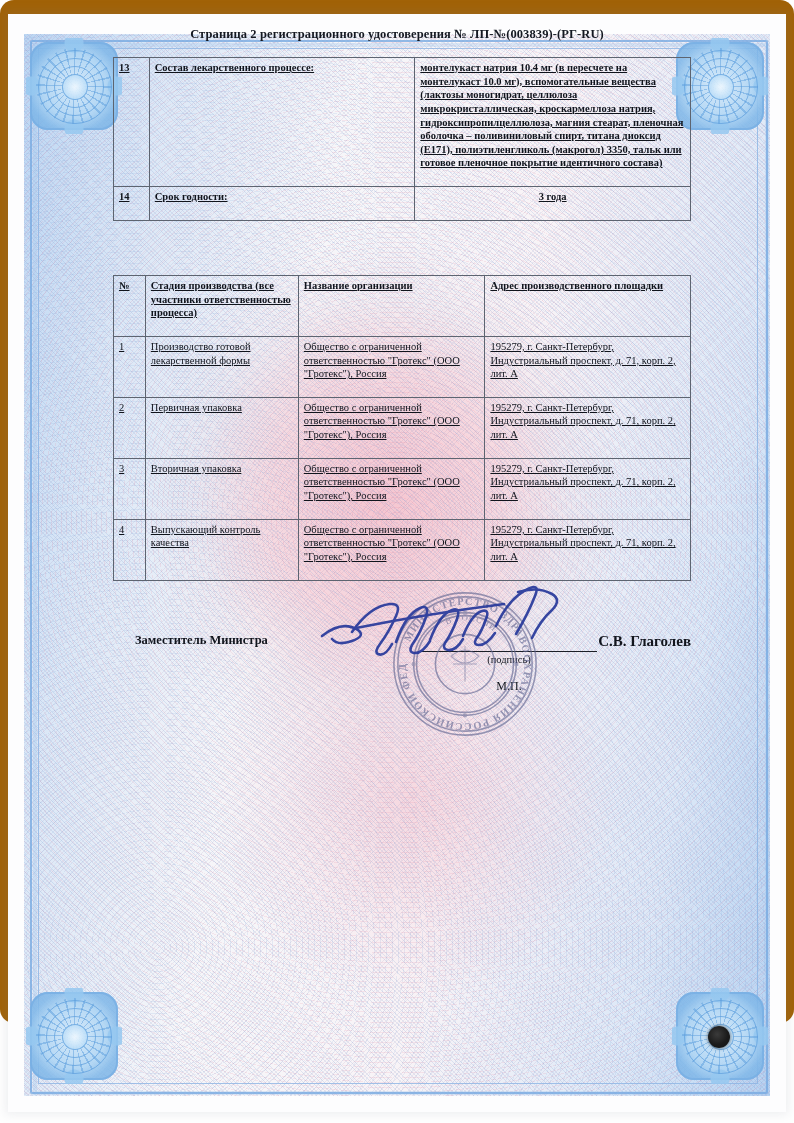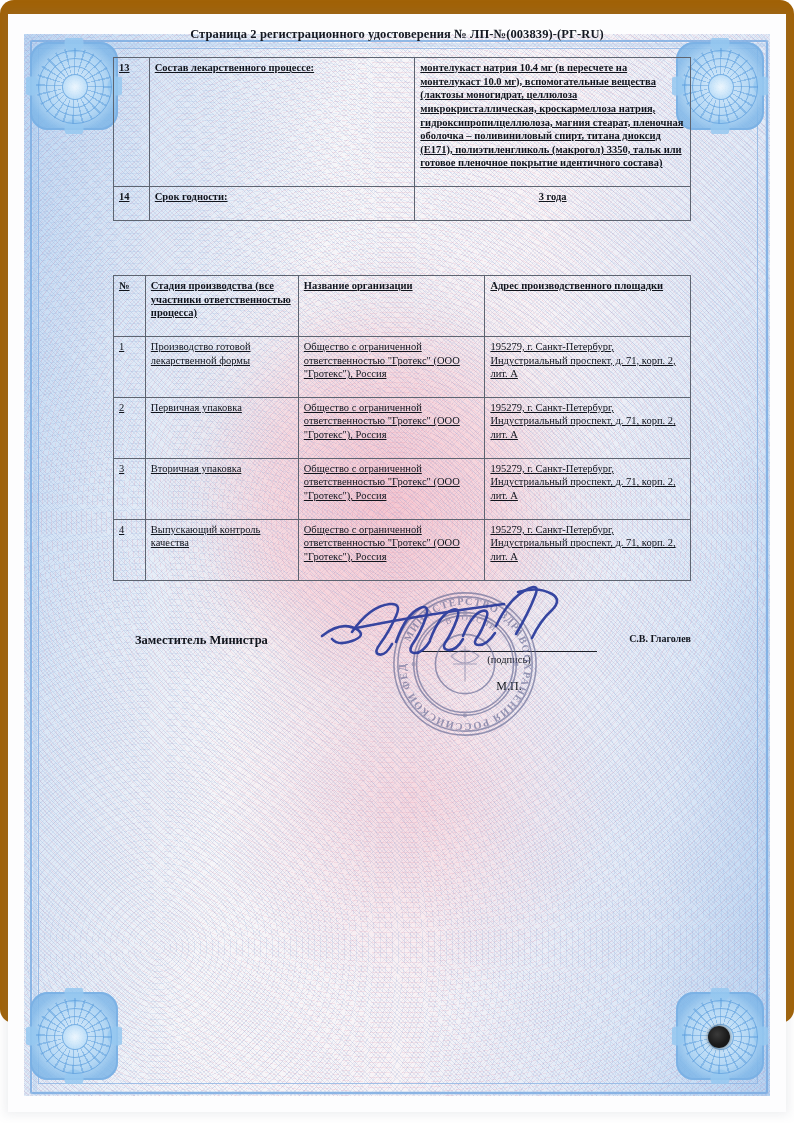--- a/index.html
+++ b/index.html
@@ -233,21 +233,21 @@
     font-family: "Liberation Serif", serif;
     font-size: 12.5px;
     font-weight: bold;
     color: #11151d;
     margin-left: 22px;
   }
   #signer-name {
     position: absolute;
     right: 0; top: 8px;
     font-family: "Liberation Serif", serif;
-    font-size: 10px;
+    font-size: 15px;
     font-weight: bold;
     color: #11151d;
   }
   #signature-line {
     position: absolute;
     left: 308px; top: 26px;
     width: 176px;
     border-bottom: 1.2px solid #1b1f27;
   }
   #signature-caption {

